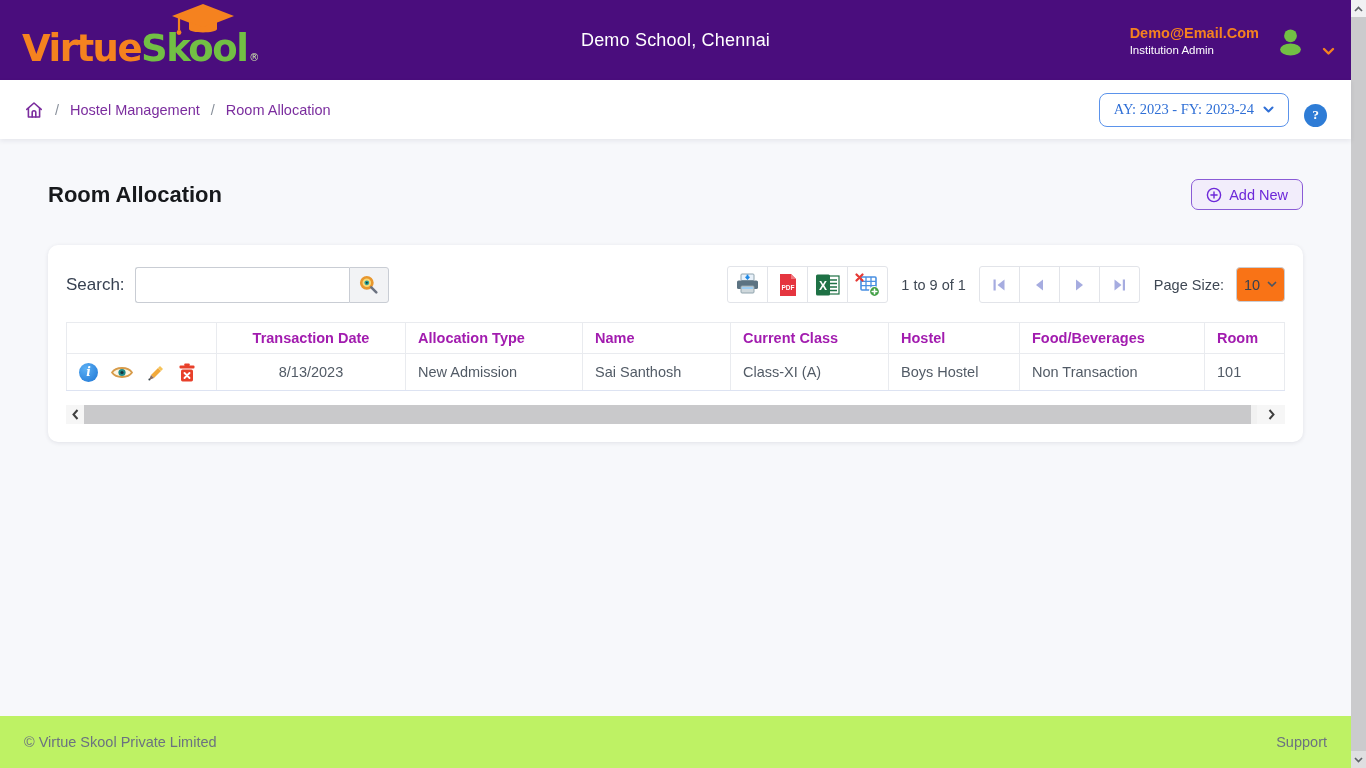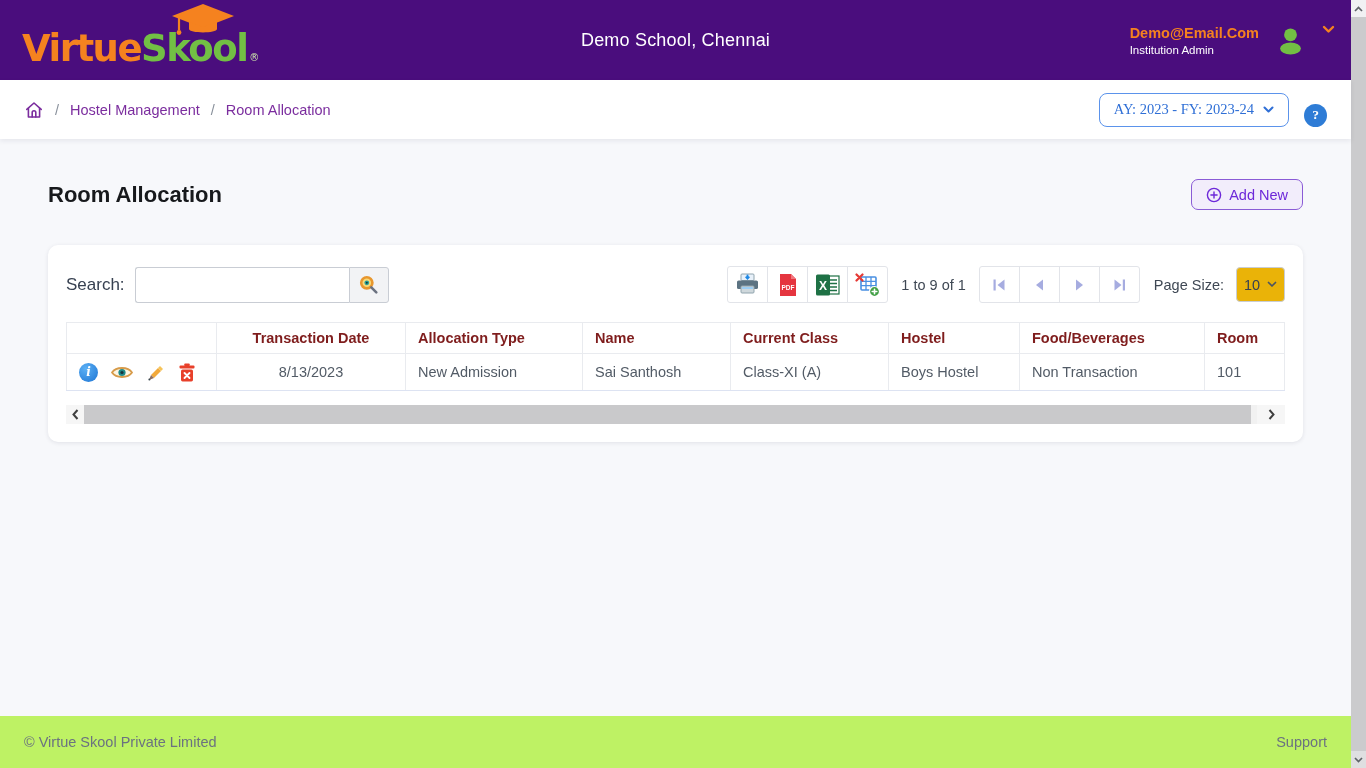--- a/index.html
+++ b/index.html
@@ -10,21 +10,21 @@
 
   
   .top-header { flex:0 0 80px; background:#4A0D7D; display:flex; align-items:center; position:relative; }
   .logo { position:relative; margin-left:22px; width:265px; height:76px; cursor:pointer; }
   .logo-text { position:absolute; left:0; bottom:8px; font-weight:800; font-size:37px; letter-spacing:-1.5px; font-family:"DejaVu Sans", sans-serif; white-space:nowrap; }
   .logo-virtue { color:#F5821F; }
   .logo-skool { color:#72BF44; }
   .logo-reg { color:#CFE8AC; font-size:10px; font-weight:400; letter-spacing:0; margin-left:2px; }
   .grad-cap { position:absolute; left:148px; top:1px; }
   .school-name { position:absolute; left:50%; transform:translateX(-50%); color:#FFFFFF; font-size:18px; letter-spacing:.2px; }
-  .account { margin-left:auto; margin-right:16px; display:flex; align-items:flex-start; gap:16px; cursor:pointer; }
+  .account { margin-left:auto; margin-right:16px; display:flex; align-items:flex-end; gap:16px; cursor:pointer; }
   .account-text { text-align:left; }
   .account-email { color:#F5821F; font-weight:700; font-size:14.5px; }
   .account-role { color:#FFFFFF; font-size:11.5px; margin-top:3px; }
 
   
   .breadcrumb-bar { flex:0 0 59px; background:#FFFFFF; display:flex; align-items:center; padding:0 24px; box-shadow:0 2px 5px rgba(30,30,60,.08); position:relative; z-index:3; }
   .breadcrumb { display:flex; align-items:center; gap:11px; font-size:14.5px; }
   .bc-sep { color:#8A919C; }
   .bc-link { color:#7B2D9E; cursor:pointer; text-decoration:none; }
   .bc-right { margin-left:auto; display:flex; align-items:flex-end; gap:15px;font-family:Liberation Serif, serif; }
@@ -44,26 +44,26 @@
   .search-input { width:214px; height:36px; border:1px solid #C9CDD4; border-right:none; border-radius:3px 0 0 3px; padding:0 9px; font:inherit; font-size:14px; color:#333; outline:none; }
   .search-btn { width:40px; height:36px; background:#F2F3F5; border:1px solid #C9CDD4; border-radius:0 3px 3px 0; display:flex; align-items:center; justify-content:center; cursor:pointer; }
 
   .right-tools { margin-left:auto; display:flex; align-items:center; }
   .btn-group { display:flex; }
   .tool-btn { width:41px; height:37px; background:#FFFFFF; border:1px solid #E2E4E9; margin-left:-1px; display:flex; align-items:center; justify-content:center; cursor:pointer; }
   .btn-group .tool-btn:first-child { margin-left:0; border-radius:3px 0 0 3px; }
   .btn-group .tool-btn:last-child { border-radius:0 3px 3px 0; }
   .record-range { margin:0 13px; font-size:14.5px; color:#3F4854; }
   .ps-label { margin:0 12px 0 14px; font-size:14.5px; color:#3F4854; }
-  .ps-select { width:49px; height:35px; border:1px solid #C9CDD4; border-radius:4px; display:flex; align-items:center; justify-content:center; gap:7px; font-size:14.5px; color:#374151; cursor:pointer; background:#eab308; }
+  .ps-select { width:49px; height:35px; border:1px solid #C9CDD4; border-radius:4px; display:flex; align-items:center; justify-content:center; gap:7px; font-size:14.5px; color:#374151; cursor:pointer; background:#f97316; }
 
   
   table { margin-top:19px; width:100%; border-collapse:collapse; table-layout:fixed; }
   th, td { border:1px solid #E9EBEF; padding:0 12px; overflow:hidden; white-space:nowrap; }
-  th { height:31px; font-size:14.5px; font-weight:700; color:#7f1d1d; text-align:left; }
+  th { height:31px; font-size:14.5px; font-weight:700; color:#a21caf; text-align:left; }
   td { height:37px; font-size:14.5px; color:#525B66; }
   tbody tr td { border-bottom:1px solid #DDE3F2; }
   .col-center { text-align:center; }
   .actions-cell { display:flex; align-items:center; gap:13px; height:36px; }
   .info-icon { width:19px; height:19px; border-radius:50%; background:radial-gradient(circle at 35% 30%, #5BB0F5, #1D74D3); color:#fff; font-size:12px; font-weight:700; font-style:italic; font-family:"DejaVu Serif", serif; display:flex; align-items:center; justify-content:center; cursor:pointer; flex:0 0 19px; }
   .action-btn { cursor:pointer; display:flex; align-items:center; }
 
   
   .h-scroll { margin-top:14px; height:19px; display:flex; align-items:stretch; background:#F1F1F1; }
   .hs-btn { width:18px; background:#F6F6F6; display:flex; align-items:center; justify-content:center; cursor:pointer; }

